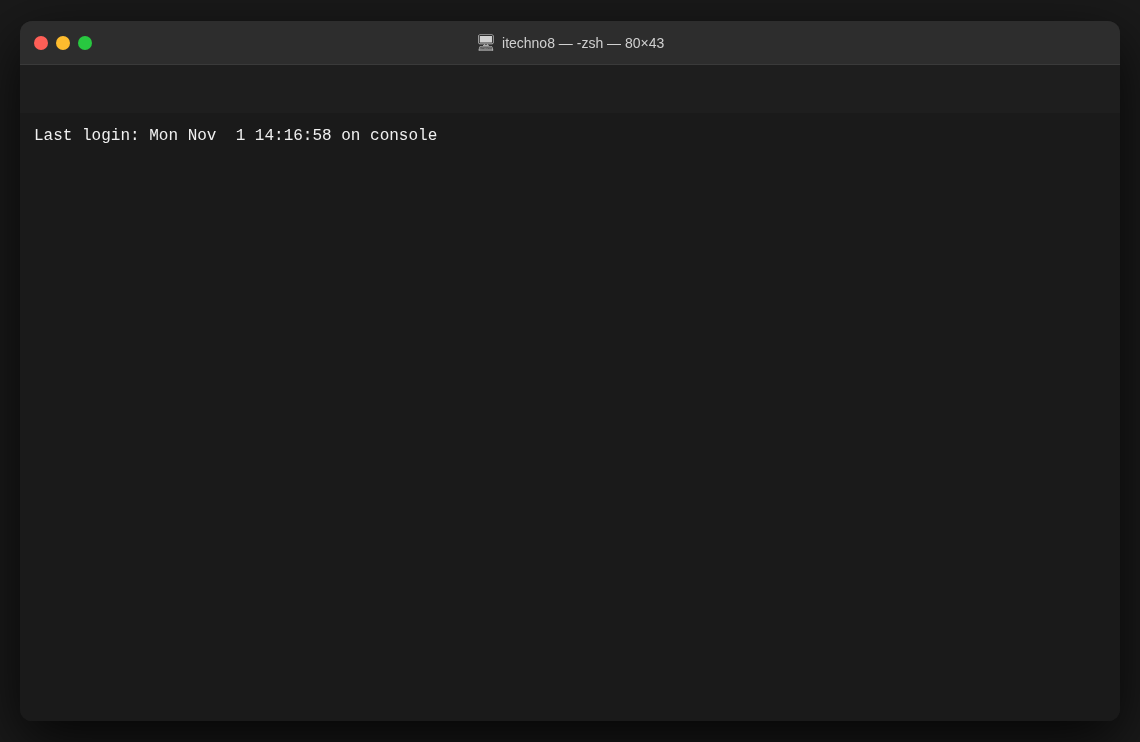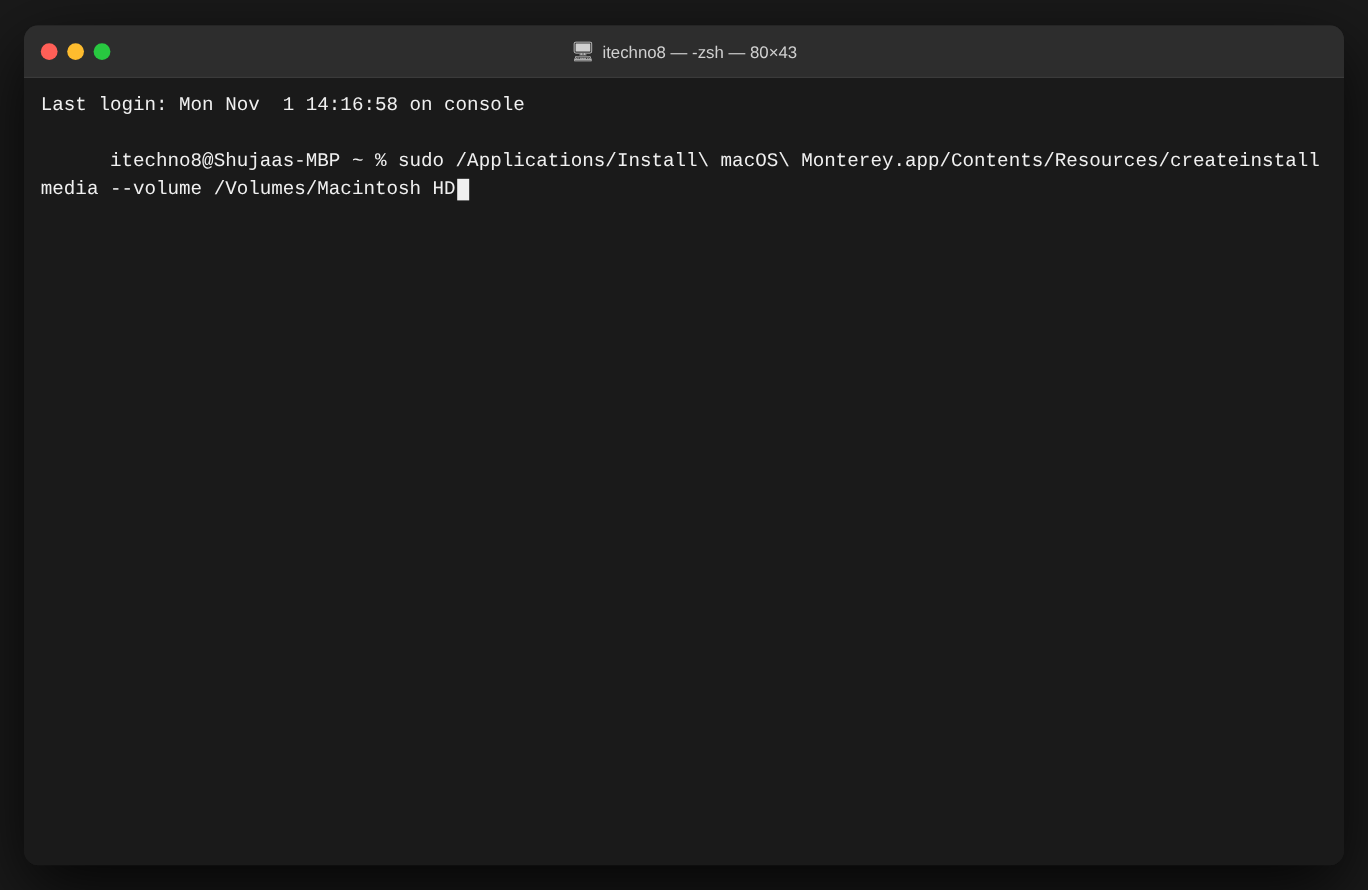--- a/index.html
+++ b/index.html
@@ -82,20 +82,21 @@
 
     .terminal-body {
       flex: 1;
       background: #1a1a1a;
       padding: 12px 14px;
       font-family: 'SF Mono', 'Menlo', 'Monaco', 'Courier New', monospace;
       font-size: 16px;
       line-height: 1.45;
       color: #f0f0f0;
       overflow: hidden;
+      margin-top: 48px;
     }
 
     .terminal-line {
       white-space: pre-wrap;
       word-break: break-all;
     }
 
     .cursor {
       display: inline-block;
       width: 10px;
@@ -115,17 +116,14 @@
       <div class="control-btn btn-minimize"></div>
       <div class="control-btn btn-maximize"></div>
     </div>
     <div class="title-bar-text">
       <span class="title-icon">🖥</span>
       <span>itechno8 — -zsh — 80×43</span>
     </div>
   </div>
   <div class="terminal-body">
     <div class="terminal-line">Last login: Mon Nov  1 14:16:58 on console</div>
-    <div class="terminal-line">
-      <span>itechno8@Shujaas-MBP ~ % sudo /Applications/Install\ macOS\ Monterey.app/Contents/Resources/createinstallmedia --volume /Volumes/Macintosh HD</span><span class="cursor"></span>
-    </div>
   </div>
 </div>
 
 </body></html>

